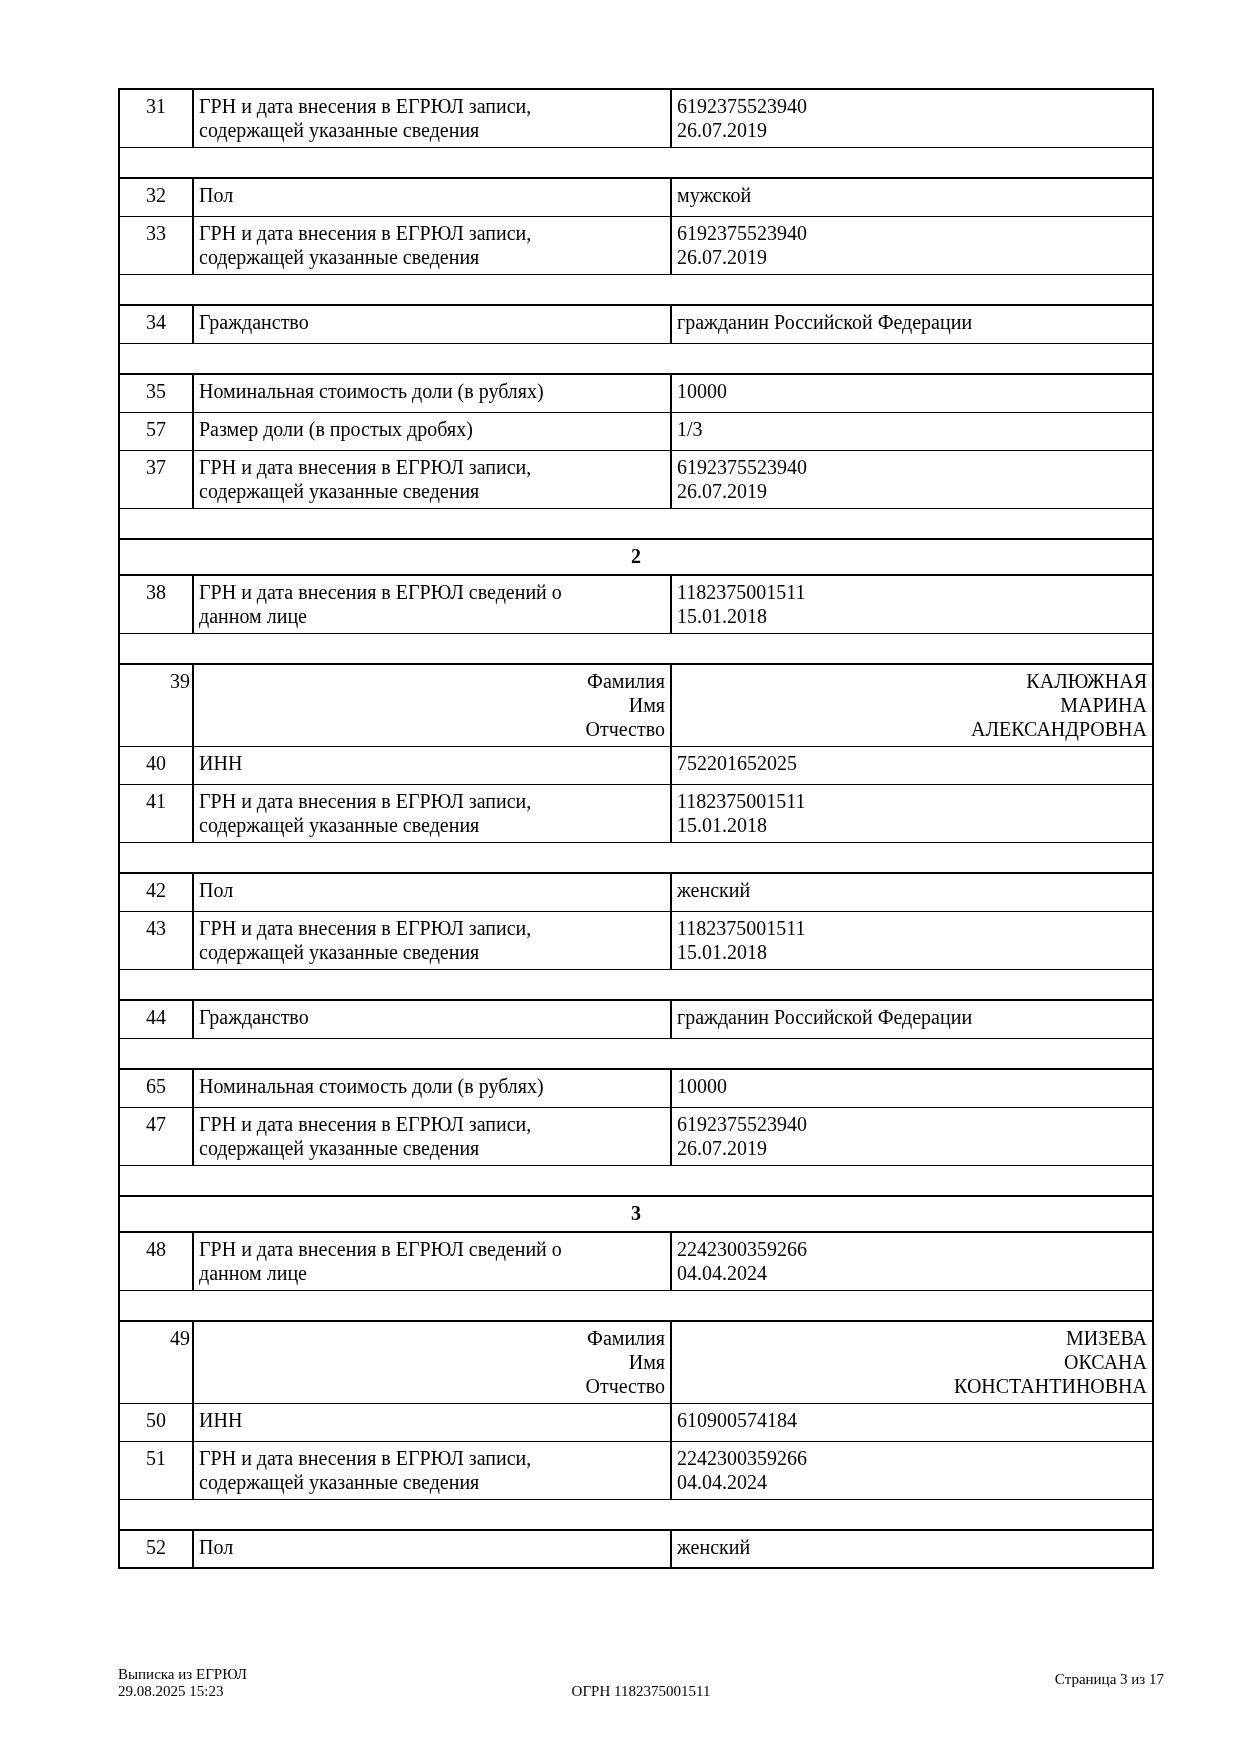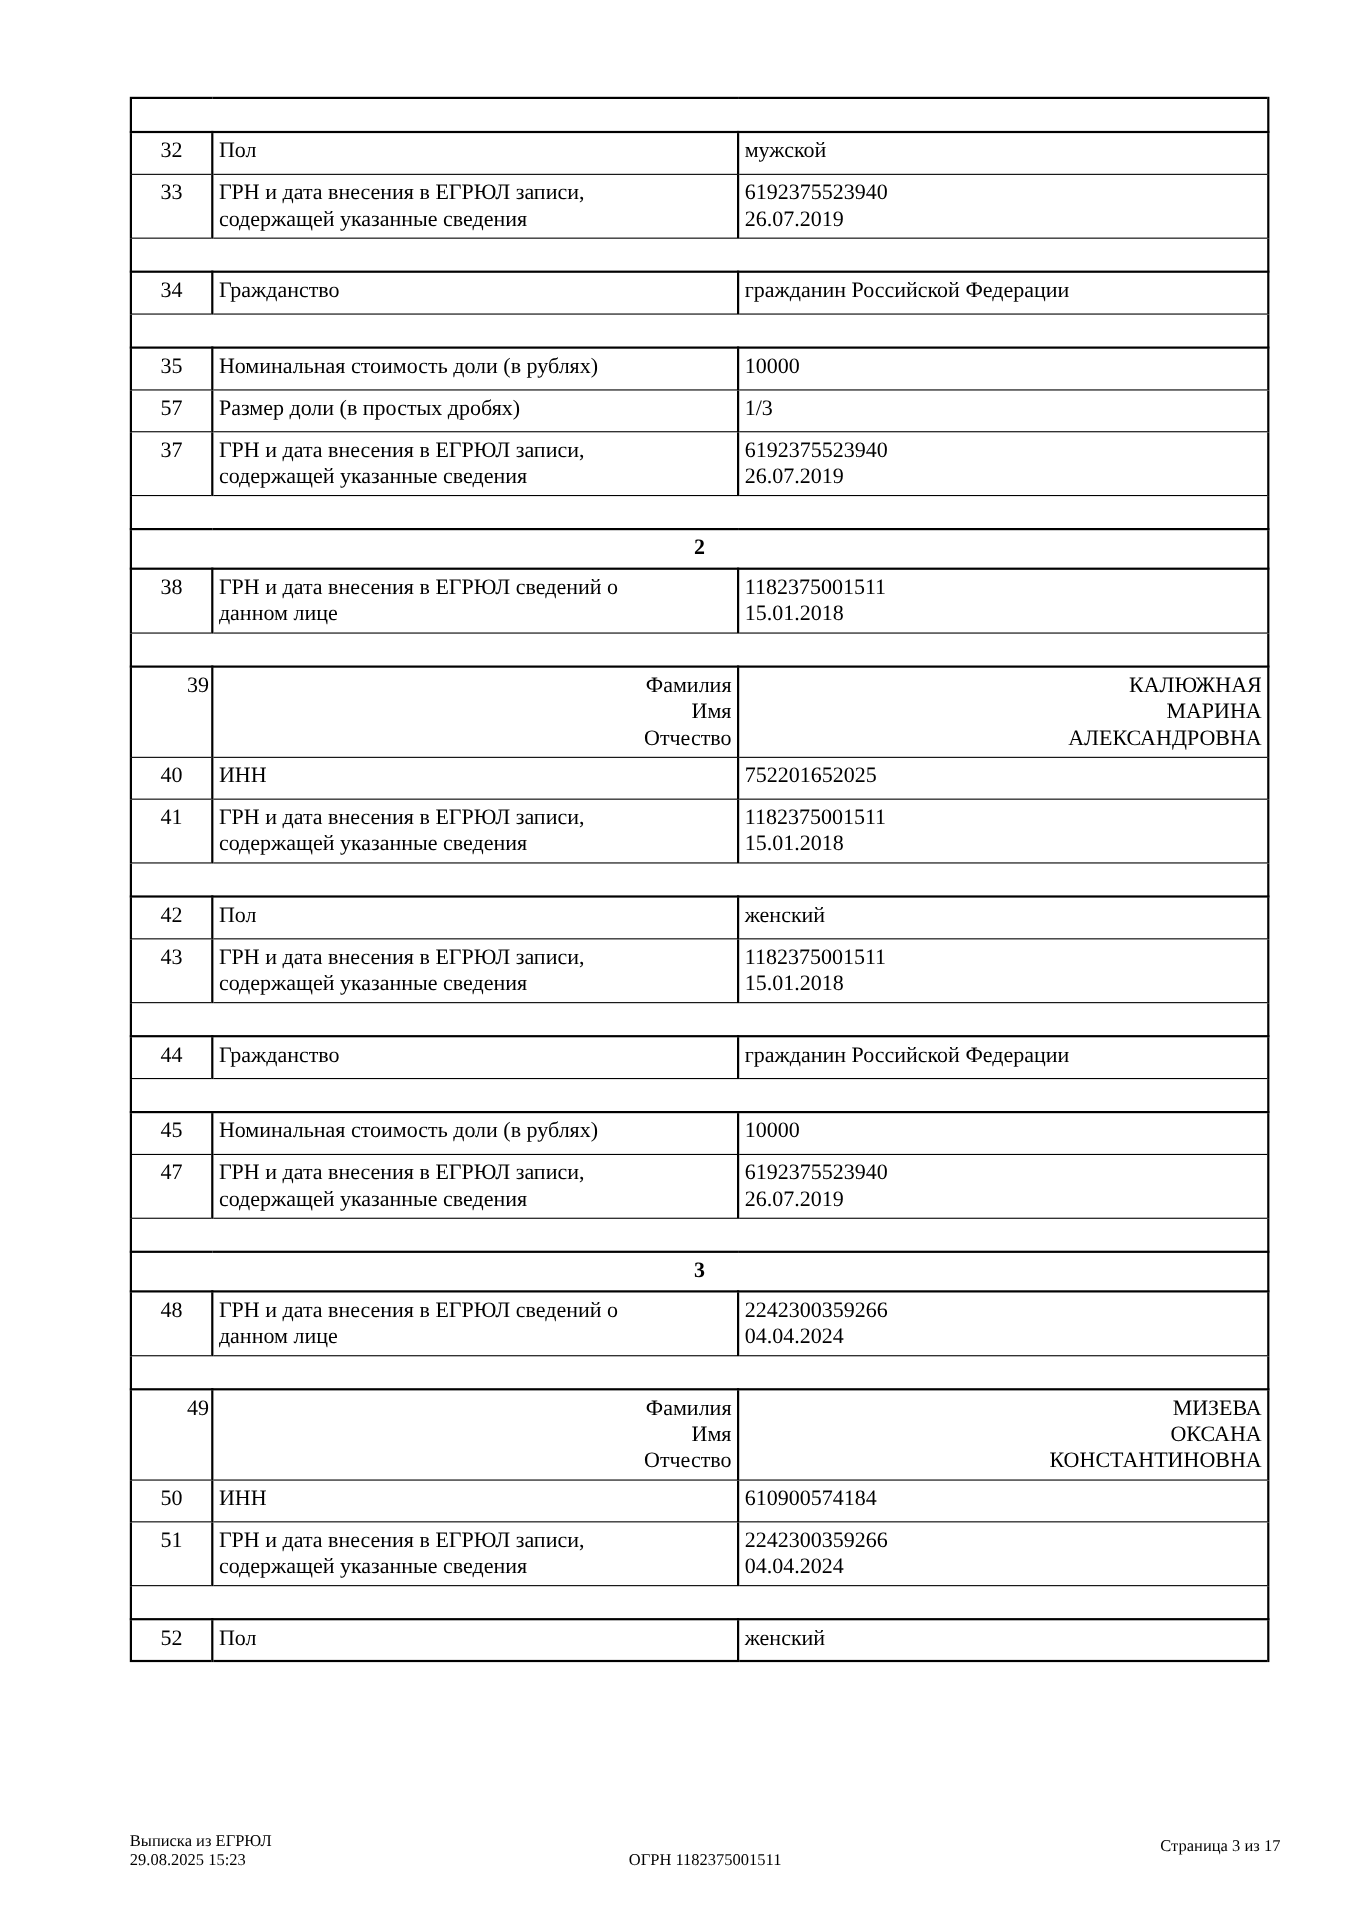--- a/index.html
+++ b/index.html
@@ -68,20 +68,31 @@
 
 <div class="page">
 
   <table class="egrul">
     <colgroup>
       <col class="c-num">
       <col class="c-label">
       <col class="c-value">
     </colgroup>
     <tbody>
+        <tr class="r2">
+          <td class="num">31</td>
+          <td class="lbl">
+            <div>ГРН и дата внесения в ЕГРЮЛ записи,</div>
+            <div>содержащей указанные сведения</div>
+          </td>
+          <td class="val">
+            <div>6192375523940</div>
+            <div>26.07.2019</div>
+          </td>
+        </tr>
         <tr class="sp">
           <td colspan="3"></td>
         </tr>
         <tr class="r1">
           <td class="num">32</td>
           <td class="lbl">
             <div>Пол</div>
           </td>
           <td class="val">
             <div>мужской</div>
@@ -227,21 +238,21 @@
             <div>Гражданство</div>
           </td>
           <td class="val">
             <div>гражданин Российской Федерации</div>
           </td>
         </tr>
         <tr class="sp">
           <td colspan="3"></td>
         </tr>
         <tr class="r1">
-          <td class="num">45</td>
+          <td class="num">65</td>
           <td class="lbl">
             <div>Номинальная стоимость доли (в рублях)</div>
           </td>
           <td class="val">
             <div>10000</div>
           </td>
         </tr>
         <tr class="r2">
           <td class="num">47</td>
           <td class="lbl">

